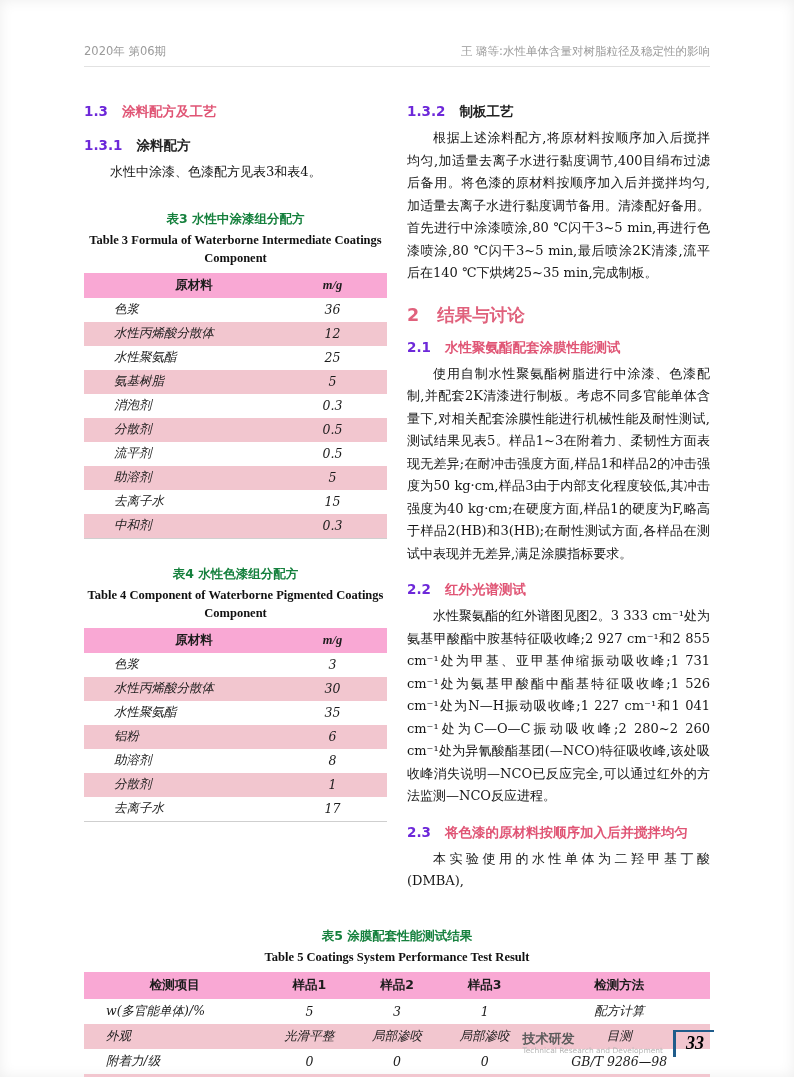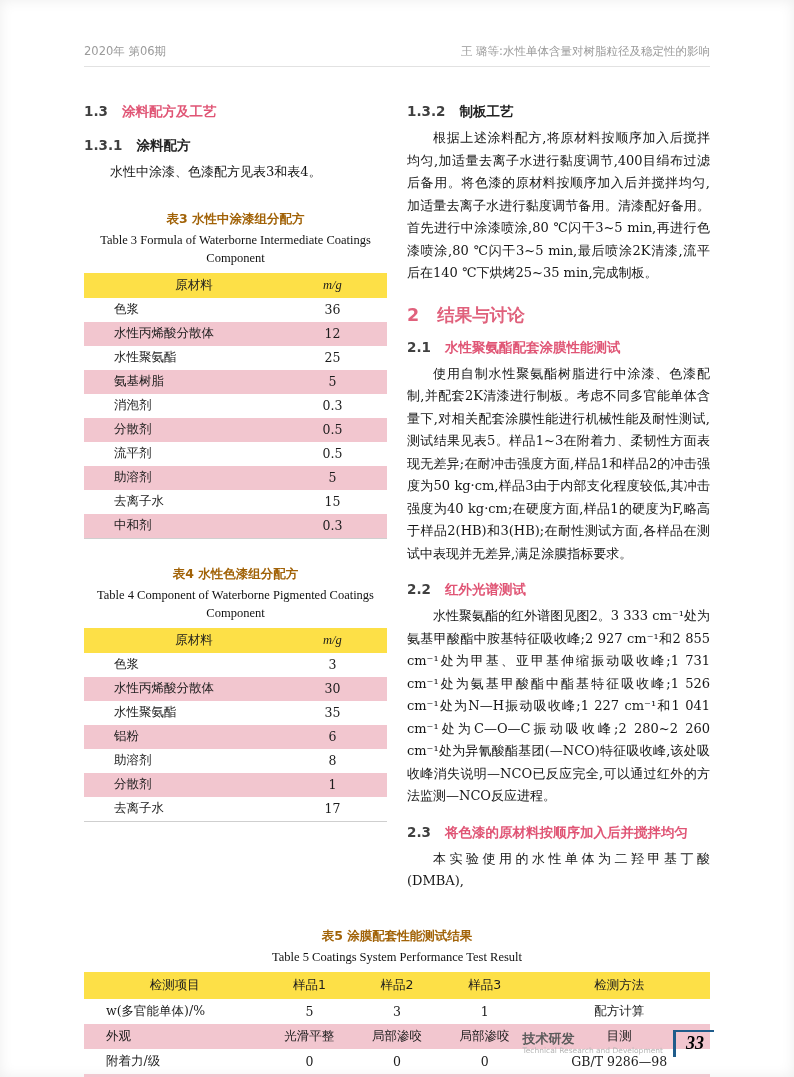--- a/index.html
+++ b/index.html
@@ -25,62 +25,62 @@
 
   
   .columns { display: flex; gap: 20px; margin-top: 20px; }
   .col { width: 303px; }
 
   .h-sub {
     font-family: "DejaVu Sans", sans-serif;
     font-size: 13.5px; font-weight: bold;
     margin: 14px 0 6px 0; line-height: 20px;
   }
-  .h-sub .num { color: #404040; margin-right: 14px; margin-top: 20px; }
+  .h-sub .num { color: #6d28d9; margin-right: 14px; margin-top: 20px; }
   .h-sub .t-black { color: #222; }
   .h-sub .t-pink { color: #e05575; }
   .h-big {
     font-family: "DejaVu Sans", sans-serif;
     font-size: 17.5px; font-weight: bold; color: #e0617c;
     margin: 18px 0 10px 0; line-height: 24px;
   }
   .h-big .num { margin-right: 18px; }
 
   .para {
     font-size: 13px; line-height: 22.5px;
     text-align: justify; text-indent: 2em;
     color: #161616;
   }
 
   
   .cap-cn {
     font-family: "DejaVu Sans", sans-serif;
     font-size: 12.5px; font-weight: bold; text-align: center;
-    margin-top: 26px; line-height: 18px; color: #a16207;
+    margin-top: 26px; line-height: 18px; color: #15803d;
   }
   .cap-en {
     font-family: "Liberation Serif", serif;
-    font-size: 12.5px; font-weight: normal; text-align: center;
+    font-size: 12.5px; font-weight: bold; text-align: center;
     line-height: 18px; margin: 3px 0 6px 0; color: #111;
   }
 
   
   table.ftable {
     width: 100%; border-collapse: collapse;
     font-size: 12.5px;
     border-bottom: 1px solid #cfcfcf;
   }
   table.ftable th {
     font-family: "DejaVu Sans", sans-serif;
-    font-weight: normal; background: #fde047;
+    font-weight: bold; background: #f9a8d4;
     padding: 4px 4px; text-align: center;
   }
   table.ftable td {
     font-family: "DejaVu Serif", serif;
-    padding: 3.5px 4px; text-align: center;
+    padding: 3.5px 4px; text-align: center; font-style: italic;
   }
   table.ftable tbody tr:nth-child(even) { background: #f2c6cf; }
   table.two-col td:first-child { text-align: left; padding-left: 30px; }
   table.two-col th:first-child { padding-left: 30px; }
   table.mg-italic th:nth-child(2) { font-style: italic; font-family: "Liberation Serif", serif; }
 
   
   .t5wrap { margin-top: 34px; }
   table.t5 td:first-child { text-align: left; padding-left: 22px; }
   table.t5 th { padding: 5px 4px; }

